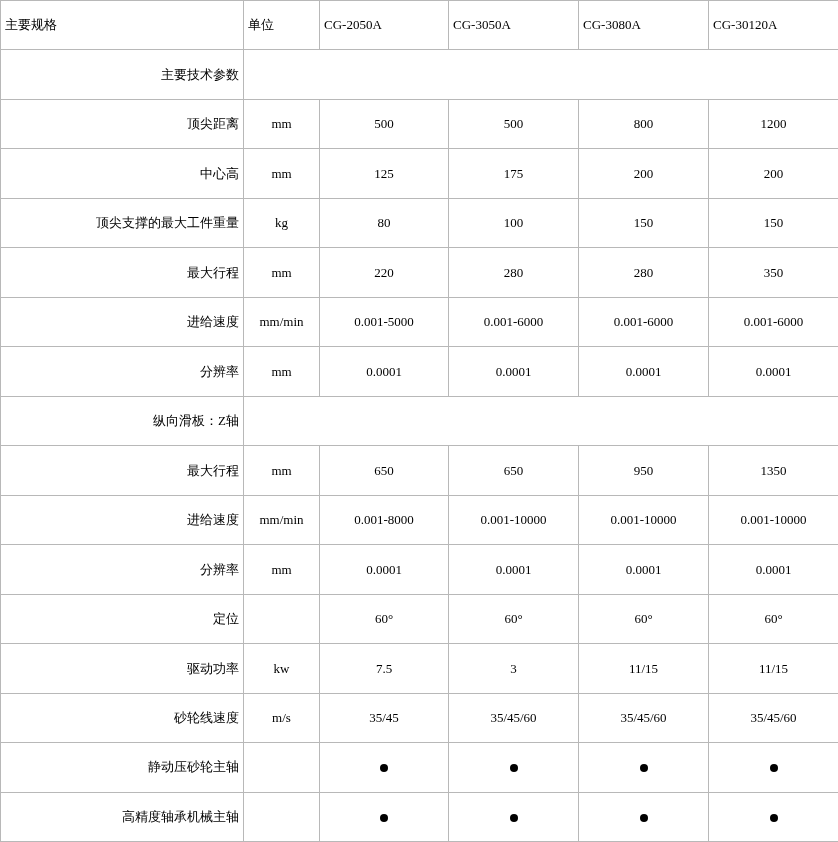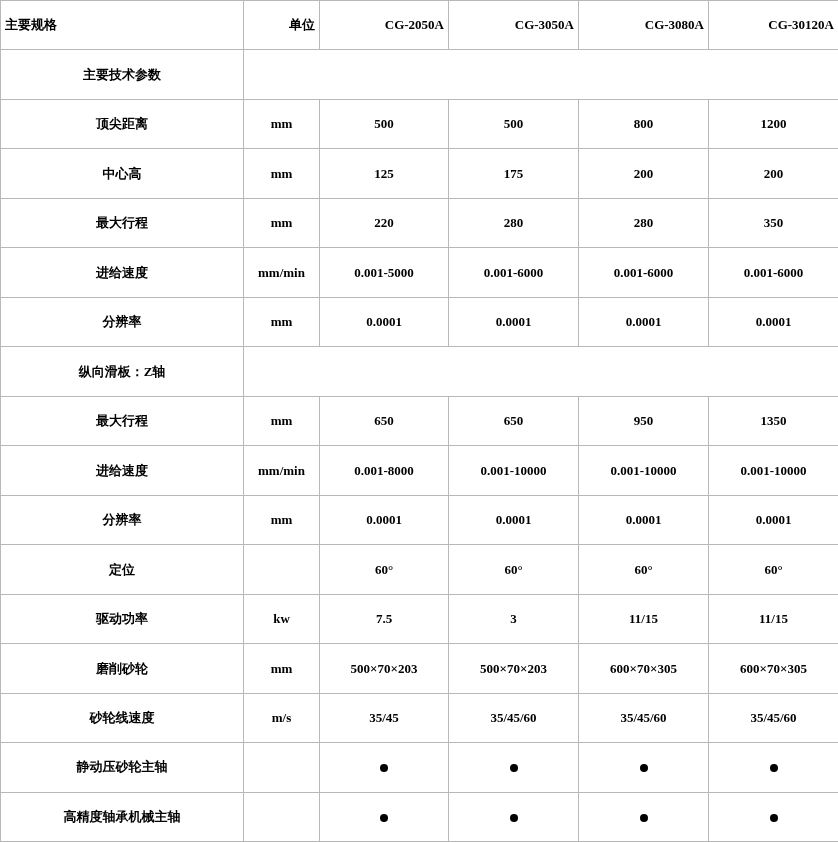--- a/index.html
+++ b/index.html
@@ -11,54 +11,53 @@
     width: 838px;
     height: 842px;
     font-family: "Liberation Serif", "DejaVu Serif", serif;
     color: #000000;
   }
   #spec-table {
     border-collapse: collapse;
     table-layout: fixed;
     width: 838px;
     height: 842px;
-    font-weight: bold;
   }
   #spec-table td {
     border: 1px solid #b8b8b8;
     font-size: 13px;
     line-height: 1.2;
     padding: 0 4px;
     vertical-align: middle;
     box-sizing: border-box;
   }
   
   #spec-table {
     border: 1px solid #9a9a9a;
   }
   td.c-label {
-    text-align: center;
+    text-align: right;
     padding-left: 9px;
   }
   td.c-center {
     text-align: center;
   }
   td.c-span {
     text-align: left;
   }
   .dot {
     display: inline-block;
     width: 8px;
     height: 8px;
     border-radius: 50%;
     background: #000000;
     vertical-align: middle;
   }
   .hdr td {
-    text-align: right;
+    text-align: left;
   }
   .hdr td.c-label {
     text-align: left;
     padding-left: 9px;
   }
 </style>
 </head>
 <body>
 
 <table id="spec-table">
@@ -97,20 +96,28 @@
 
     <tr>
       <td class="c-label">中心高</td>
       <td class="c-center">mm</td>
       <td class="c-center">125</td>
       <td class="c-center">175</td>
       <td class="c-center">200</td>
       <td class="c-center">200</td>
     </tr>
 
+    <tr>
+      <td class="c-label">顶尖支撑的最大工件重量</td>
+      <td class="c-center">kg</td>
+      <td class="c-center">80</td>
+      <td class="c-center">100</td>
+      <td class="c-center">150</td>
+      <td class="c-center">150</td>
+    </tr>
 
 
     <tr>
       <td class="c-label">最大行程</td>
       <td class="c-center">mm</td>
       <td class="c-center">220</td>
       <td class="c-center">280</td>
       <td class="c-center">280</td>
       <td class="c-center">350</td>
     </tr>
@@ -178,28 +185,20 @@
 
     <tr>
       <td class="c-label">驱动功率</td>
       <td class="c-center">kw</td>
       <td class="c-center">7.5</td>
       <td class="c-center">3</td>
       <td class="c-center">11/15</td>
       <td class="c-center">11/15</td>
     </tr>
 
-    <tr>
-      <td class="c-label">磨削砂轮</td>
-      <td class="c-center">mm</td>
-      <td class="c-center">500×70×203</td>
-      <td class="c-center">500×70×203</td>
-      <td class="c-center">600×70×305</td>
-      <td class="c-center">600×70×305</td>
-    </tr>
 
     <tr>
       <td class="c-label">砂轮线速度</td>
       <td class="c-center">m/s</td>
       <td class="c-center">35/45</td>
       <td class="c-center">35/45/60</td>
       <td class="c-center">35/45/60</td>
       <td class="c-center">35/45/60</td>
     </tr>
 

